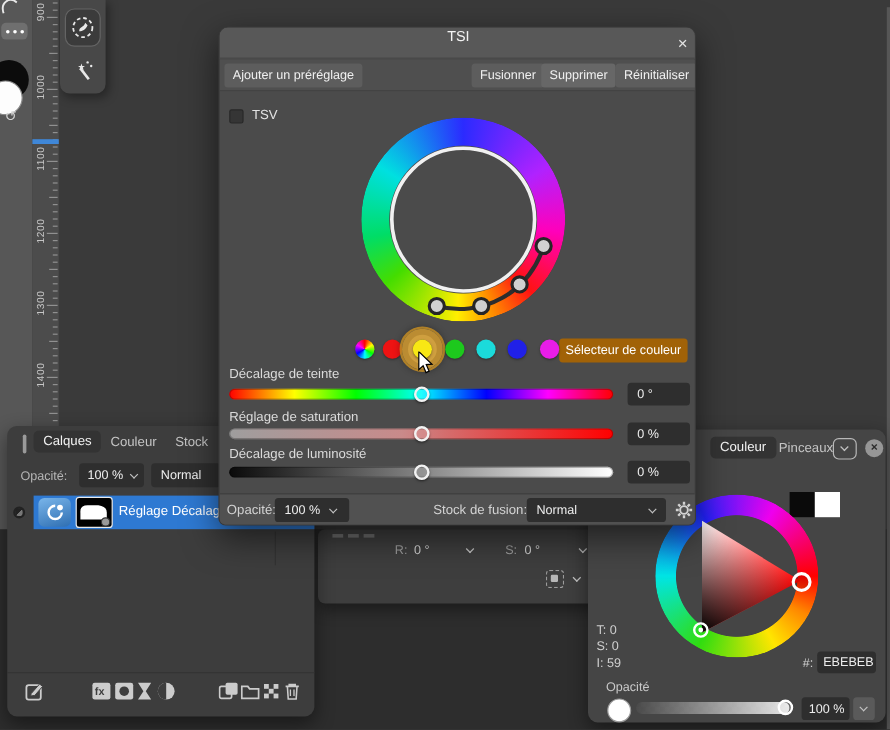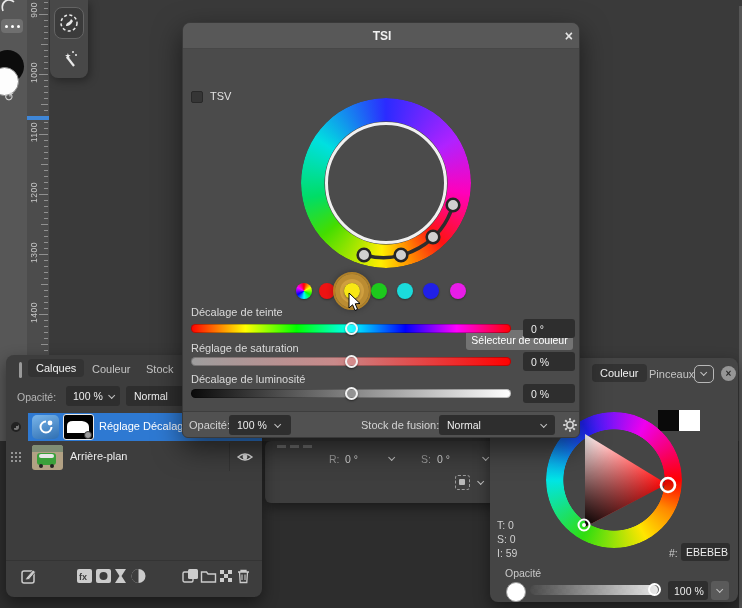--- a/index.html
+++ b/index.html
@@ -63,41 +63,41 @@
   #cp-wheel { left:56px; top:54px; width:136px; height:136px; border-radius:50%;
               background:conic-gradient(from 90deg,#f00,#ff8800 8%,#ffe600 17%,#30dd10 33%,#00e5e5 50%,#2222ff 67%,#ee00ee 83%,#f00);
               -webkit-mask:radial-gradient(closest-side, transparent 74%, #000 75%);
               mask:radial-gradient(closest-side, transparent 74%, #000 75%); }
   .cp-readout { position:absolute; font-size:10.5px; color:#cfcfcf; }
 
   
   #tsi { left:182px; top:22px; width:398px; height:416px; background:#4b4b4b; border:1px solid #393939;
          border-radius:8px 8px 6px 6px; box-shadow:0 10px 28px rgba(0,0,0,.55); z-index:5; overflow:hidden; }
   #tsi-titlebar { left:0; top:0; width:398px; height:26px; background:#585858; border-bottom:1px solid #474747;
-                  display:flex; align-items:center; justify-content:center; font-size:12px; font-weight:700; color:#f2f2f2; }
+                  display:flex; justify-content:center; font-size:12px; font-weight:400; color:#f2f2f2; }
   #tsi-close { position:absolute; right:8px; top:4px; font-size:14px; color:#e3e3e3; line-height:18px; }
   #tsi-btnrow { left:0; top:27px; width:398px; height:26px; background:#4f4f4f; border-bottom:1px solid #434343; font-size:10.5px; }
   .tsi-pill { position:absolute; top:3px; height:20px; padding:0 7px; font-size:10.5px; }
   #tsv-box { left:8px; top:68px; width:12px; height:12px; background:#353535; border:1px solid #282828; border-radius:2px; }
   #tsv-label { left:27px; top:67px; font-size:11px; color:#e3e3e3; }
 
   #hue-ring { left:118px; top:75px; width:170px; height:170px; border-radius:50%;
               background:conic-gradient(from 0deg,#2b2bff,#b022ff 16%,#ff00bb 27%,#ff1212 38%,#ff8c00 45%,#ffee00 51%,#44dd00 64%,#00dd66 72%,#00e0e0 84%,#2b2bff);
               -webkit-mask:radial-gradient(closest-side, transparent 72%, #000 73%);
               mask:radial-gradient(closest-side, transparent 72%, #000 73%);
               filter:drop-shadow(0 3px 4px rgba(0,0,0,.25)); }
   #hue-ring-inner { left:142px; top:99px; width:122px; height:122px; border-radius:50%;
                     border:3px solid rgba(255,255,255,.92); }
   #hue-overlay { left:0; top:0; width:398px; height:416px; pointer-events:none; }
 
   .dot { position:absolute; width:16px; height:16px; border-radius:50%; }
   .dot-rings { position:absolute; width:38px; height:38px; border-radius:50%; border:2px solid rgba(186,134,36,.9);
                box-shadow:inset 0 0 0 5px rgba(150,105,25,.35), inset 0 0 0 9px rgba(222,168,62,.9), 0 0 6px rgba(0,0,0,.3); }
-  #picker-pill { left:283px; top:259px; width:107px; height:20px; background:#737373; border-radius:3px;
-                 font-size:10.5px; color:#fff; display:flex; align-items:center; justify-content:center;margin-top:48px; }
+  #picker-pill { left:283px; top:259px; width:107px; height:20px; background:#a16207; border-radius:3px;
+                 font-size:10.5px; color:#fff; display:flex; align-items:center; justify-content:center; }
 
   .slider-label { position:absolute; left:8px; font-size:11px; color:#dadada; }
   .track { position:absolute; left:8px; width:320px; height:9px; border-radius:5px; box-shadow:inset 0 0 0 1px rgba(0,0,0,.25); }
   .track-hue { background:linear-gradient(to right,#f00,#ff0 17%,#0f0 33%,#0ff 50%,#00f 67%,#f0f 83%,#f00); }
   .track-sat { background:linear-gradient(to right,#9e9e9e,#c98a8a 45%,#f00); }
   .track-lum { background:linear-gradient(to right,#0a0a0a,#fff); }
   .knob { position:absolute; width:13px; height:13px; border-radius:50%; border:2px solid #f2f2f2;
           background:rgba(255,255,255,.12); box-shadow:0 1px 2px rgba(0,0,0,.5); }
   .valbox { position:absolute; left:340px; width:52px; height:19px; font-size:10.5px; padding-left:8px; }
 
@@ -253,35 +253,20 @@
     </div>
     <div class="abs" style="left:57px;top:1px;width:31px;height:26px;background:#000;border:1px solid #e9e9e9;border-radius:3px;overflow:hidden">
       <svg width="29" height="24">
         <path d="M3 18 L3 11 Q3 6 9 6 L18 6 Q25 7 25 12 L25 18 Z" fill="#fff"></path>
       </svg>
       <div class="abs" style="left:20px;top:16px;width:8px;height:8px;border-radius:50%;background:#9a9a9a;border:1px solid #333"></div>
     </div>
     <div class="abs" style="left:93px;top:7px;font-size:11px;color:#fff;white-space:nowrap">Réglage Décalage</div>
   </div>
 
-  <div class="lp-row abs" style="top:88px">
-    <div class="abs dotgrid" style="left:5px;top:9px"></div>
-    <div class="abs" style="left:26px;top:2px;width:31px;height:25px;border-radius:3px;overflow:hidden;background:#b2a184">
-      <div class="abs" style="left:0;top:0;width:31px;height:7px;background:#7f8d74"></div>
-      <div class="abs" style="left:5px;top:8px;width:19px;height:12px;background:#3aa03a;border-radius:3px"></div>
-      <div class="abs" style="left:7px;top:9px;width:15px;height:4px;background:#e6e6e6;border-radius:2px"></div>
-      <div class="abs" style="left:7px;top:19px;width:4px;height:4px;background:#222;border-radius:50%"></div>
-      <div class="abs" style="left:18px;top:19px;width:4px;height:4px;background:#222;border-radius:50%"></div>
-    </div>
-    <div class="abs" style="left:64px;top:7px;font-size:11px;color:#ececec">Arrière-plan</div>
-    <svg class="abs" style="left:230px;top:7px" width="18" height="14">
-      <path d="M2 7 Q9 1 16 7 Q9 13 2 7 Z" fill="none" stroke="#dcdcdc" stroke-width="1.4"></path>
-      <circle cx="9" cy="7" r="2.4" fill="#dcdcdc"></circle>
-    </svg>
-  </div>
   <div class="eye-divider abs"></div>
   <div class="lp-toolbar-sep abs"></div>
 
   <div class="icon-btn" style="left:14px;top:212px">
     <svg width="18" height="18">
         <rect x="2" y="4" width="12" height="12" rx="2" fill="none" stroke="#cccccc" stroke-width="1.5"></rect>
         <path d="M6 11 L13 3 L15.5 5 L9 12.5 L5.5 13 Z" fill="#cccccc" stroke="#3d3d3d" stroke-width=".8"></path>
       </svg>
   </div>
   <div class="icon-btn" style="left:70px;top:213px">
@@ -398,20 +383,26 @@
   <div class="abs" style="left:221px;top:223px;width:18px;height:19px;background:#5a5a5a;border-radius:3px;display:flex;align-items:center;justify-content:center">
       <span class="chev" style="margin-top:-2px"></span>
     </div>
 </div>
 
 <div id="tsi" class="abs">
   <div id="tsi-titlebar" class="abs">
     <span>TSI</span>
     <span id="tsi-close">×</span>
   </div>
+  <div id="tsi-btnrow" class="abs">
+    <div class="pill tsi-pill" style="left:4px">Ajouter un préréglage</div>
+    <div class="pill tsi-pill" style="left:210px">Fusionner</div>
+    <div class="pill tsi-pill" style="left:268px;background:#676767">Supprimer</div>
+    <div class="pill tsi-pill" style="left:330px">Réinitialiser</div>
+  </div>
 
   <div id="tsv-box" class="abs"></div>
   <div id="tsv-label" class="abs">TSV</div>
 
   <div id="hue-ring" class="abs"></div>
   <div id="hue-ring-inner" class="abs"></div>
   <svg id="hue-overlay" class="abs">
     <path id="hue-arc" d="M 181 232 A 73 73 0 0 0 270 182" fill="none" stroke="#2d2d2d" stroke-width="3.5"></path>
     <g id="hue-handles">
         <circle cx="181" cy="232" r="6.3" fill="#d0d0d0" stroke="#262626" stroke-width="2.6"></circle>

